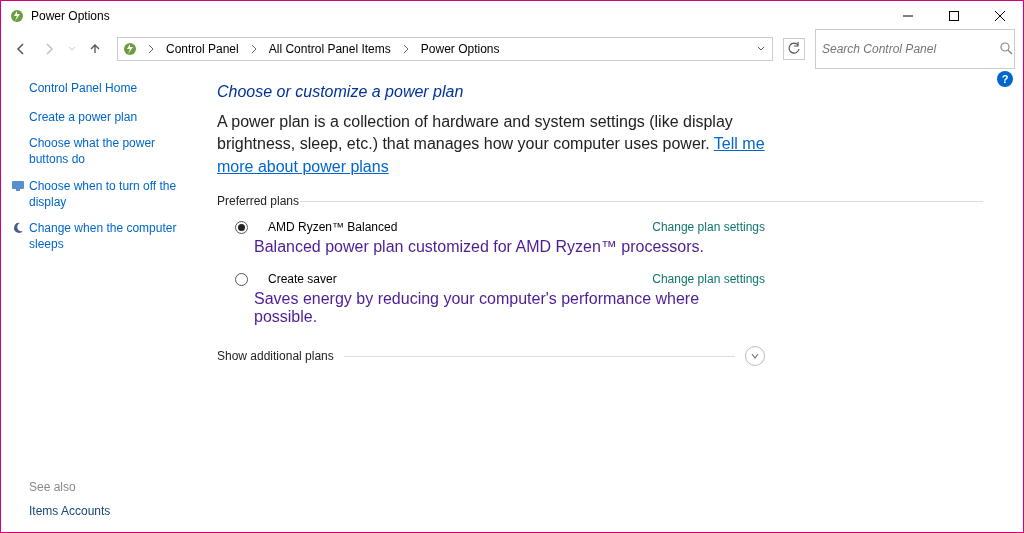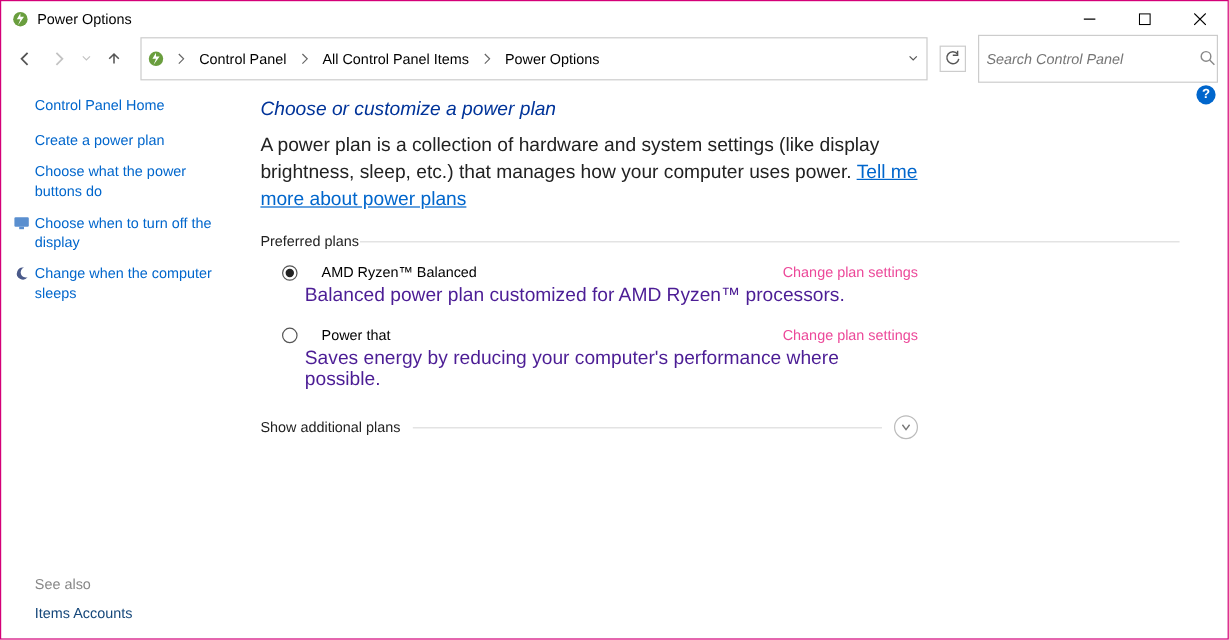--- a/index.html
+++ b/index.html
@@ -42,21 +42,21 @@
       gap: 4px;
     }
     .nav-btn {
       width: 24px; height: 24px;
       display: flex; align-items: center; justify-content: center;
       border-radius: 2px;
     }
     .nav-btn.disabled { opacity: 0.35; }
     .breadcrumb-bar {
       flex: 1;
-      height: 36px;
+      height: 24px;
       border: 1px solid #ccc;
       display: flex;
       align-items: center;
       padding: 0 2px;
       gap: 2px;
       margin: 0 6px;
     }
     .breadcrumb-icon {
       width: 16px; height: 16px;
       margin: 0 4px 0 2px;
@@ -210,21 +210,21 @@
       border-radius: 50%;
       display: flex; align-items: center; justify-content: center;
     }
     .radio.checked::after {
       content: "";
       width: 7px; height: 7px;
       background: #222;
       border-radius: 50%;
     }
     .plan-name { font-size: 12px; }
-    .plan-change { color: #ec4899; font-size: 12px; }
+    .plan-change { color: #0f766e; font-size: 12px; }
     .plan-desc {
       font-size: 16px;
       color: #4c1d95;
       margin-left: 19px;
       margin-top: 4px;
     }
     .show-additional {
       display: flex;
       align-items: center;
       gap: 10px;
@@ -397,21 +397,21 @@
         </label>
         <a class="plan-change">Change plan settings</a>
       </div>
       <div class="plan-desc">Balanced power plan customized for AMD Ryzen™ processors.</div>
     </div>
 
     <div class="plan">
       <div class="plan-row">
         <label class="plan-radio-label">
           <span class="radio"></span>
-          <span class="plan-name">Power that</span>
+          <span class="plan-name">Create saver</span>
         </label>
         <a class="plan-change">Change plan settings</a>
       </div>
       <div class="plan-desc">Saves energy by reducing your computer's performance where possible.</div>
     </div>
 
     <div class="show-additional">
       <span class="section-label">Show additional plans</span>
       <span class="section-line"></span>
       <span class="expand-btn">

